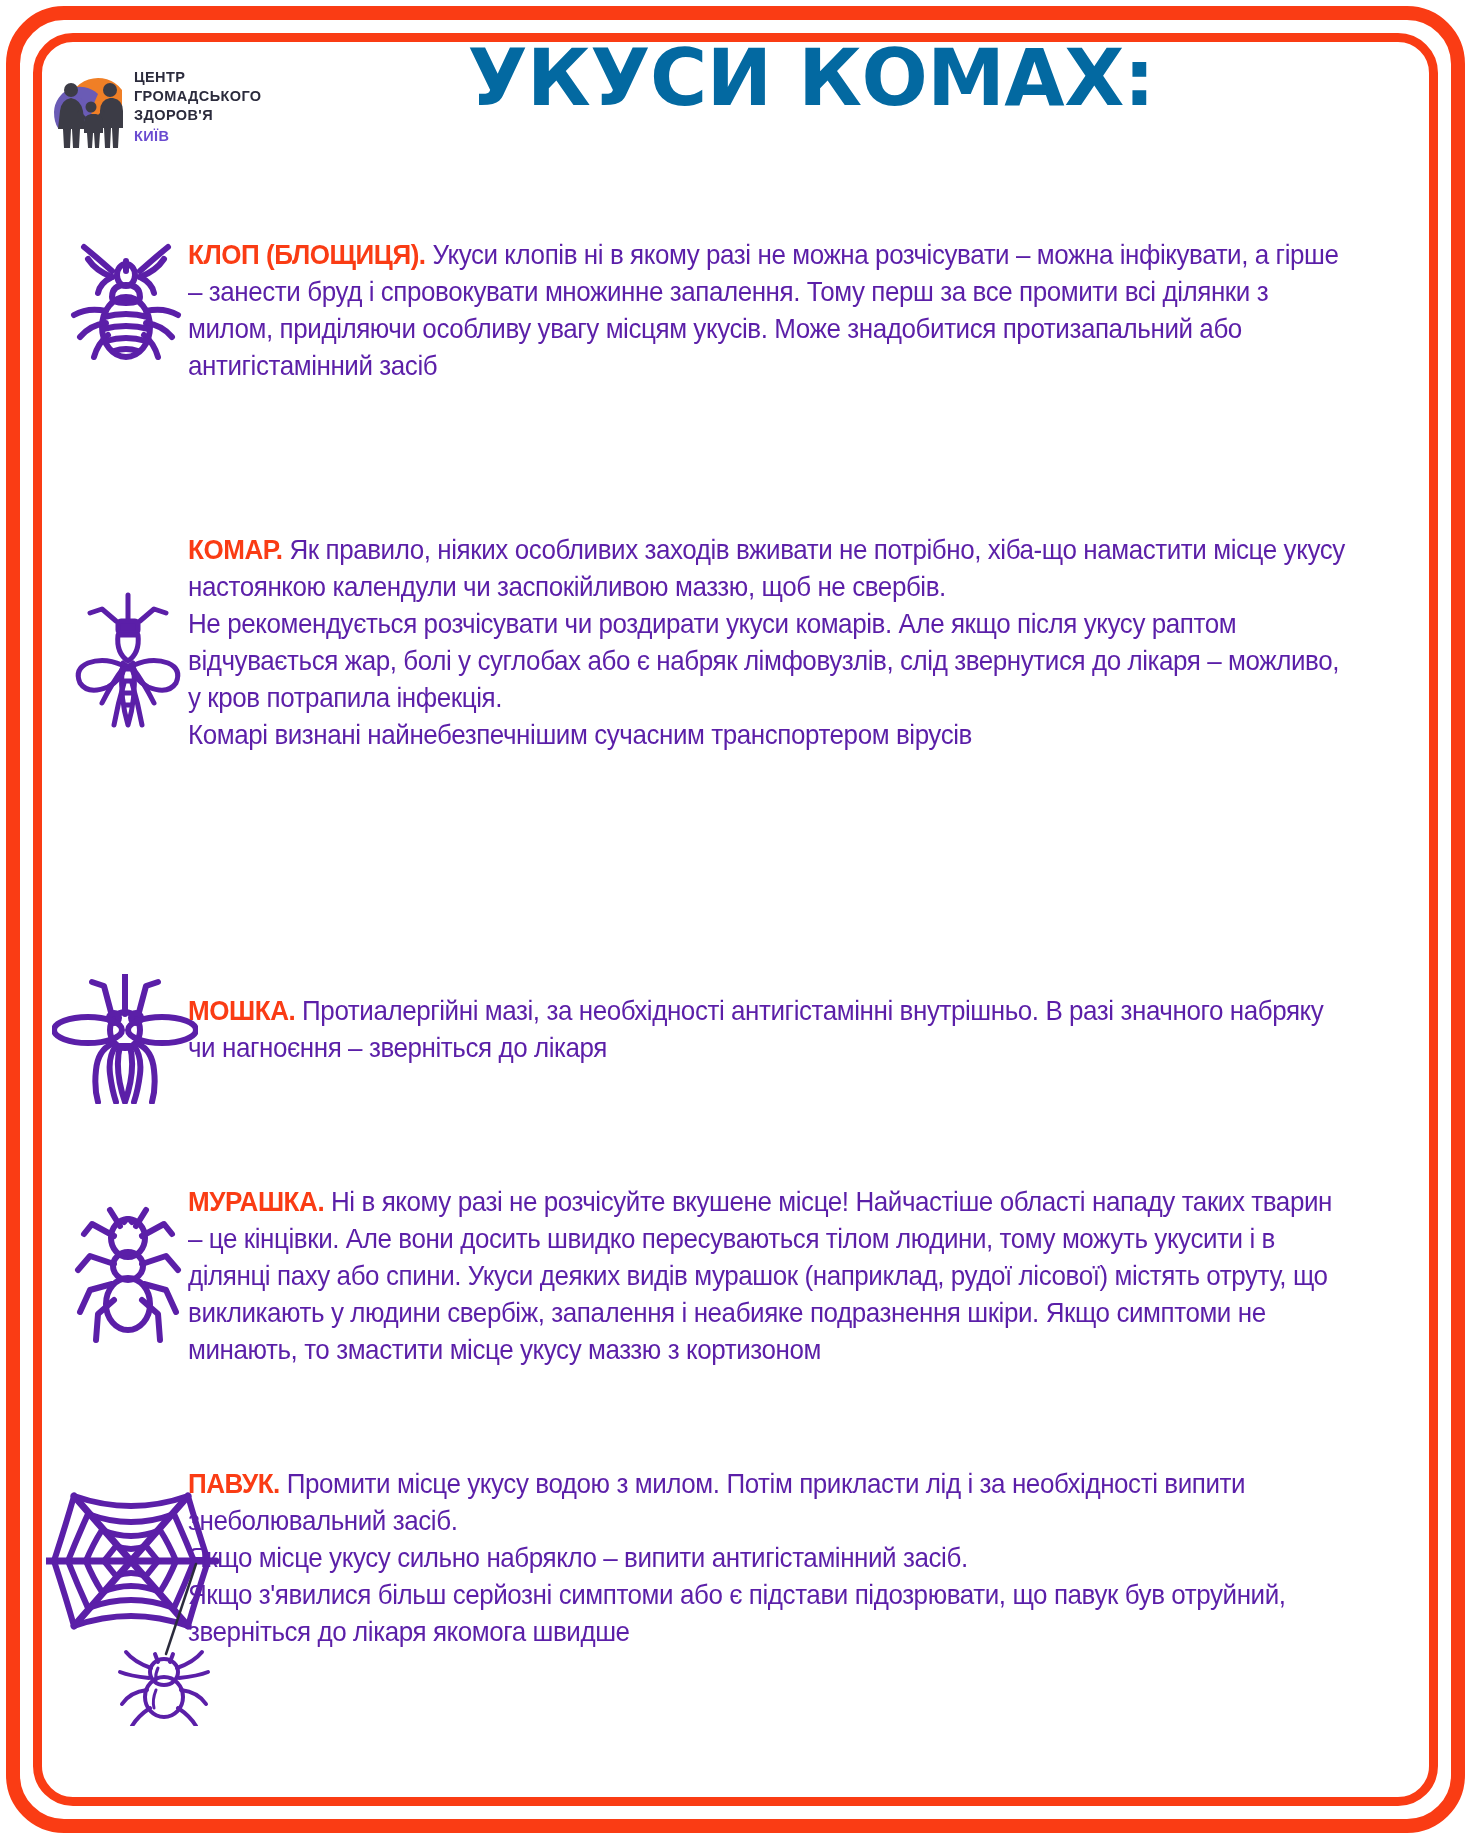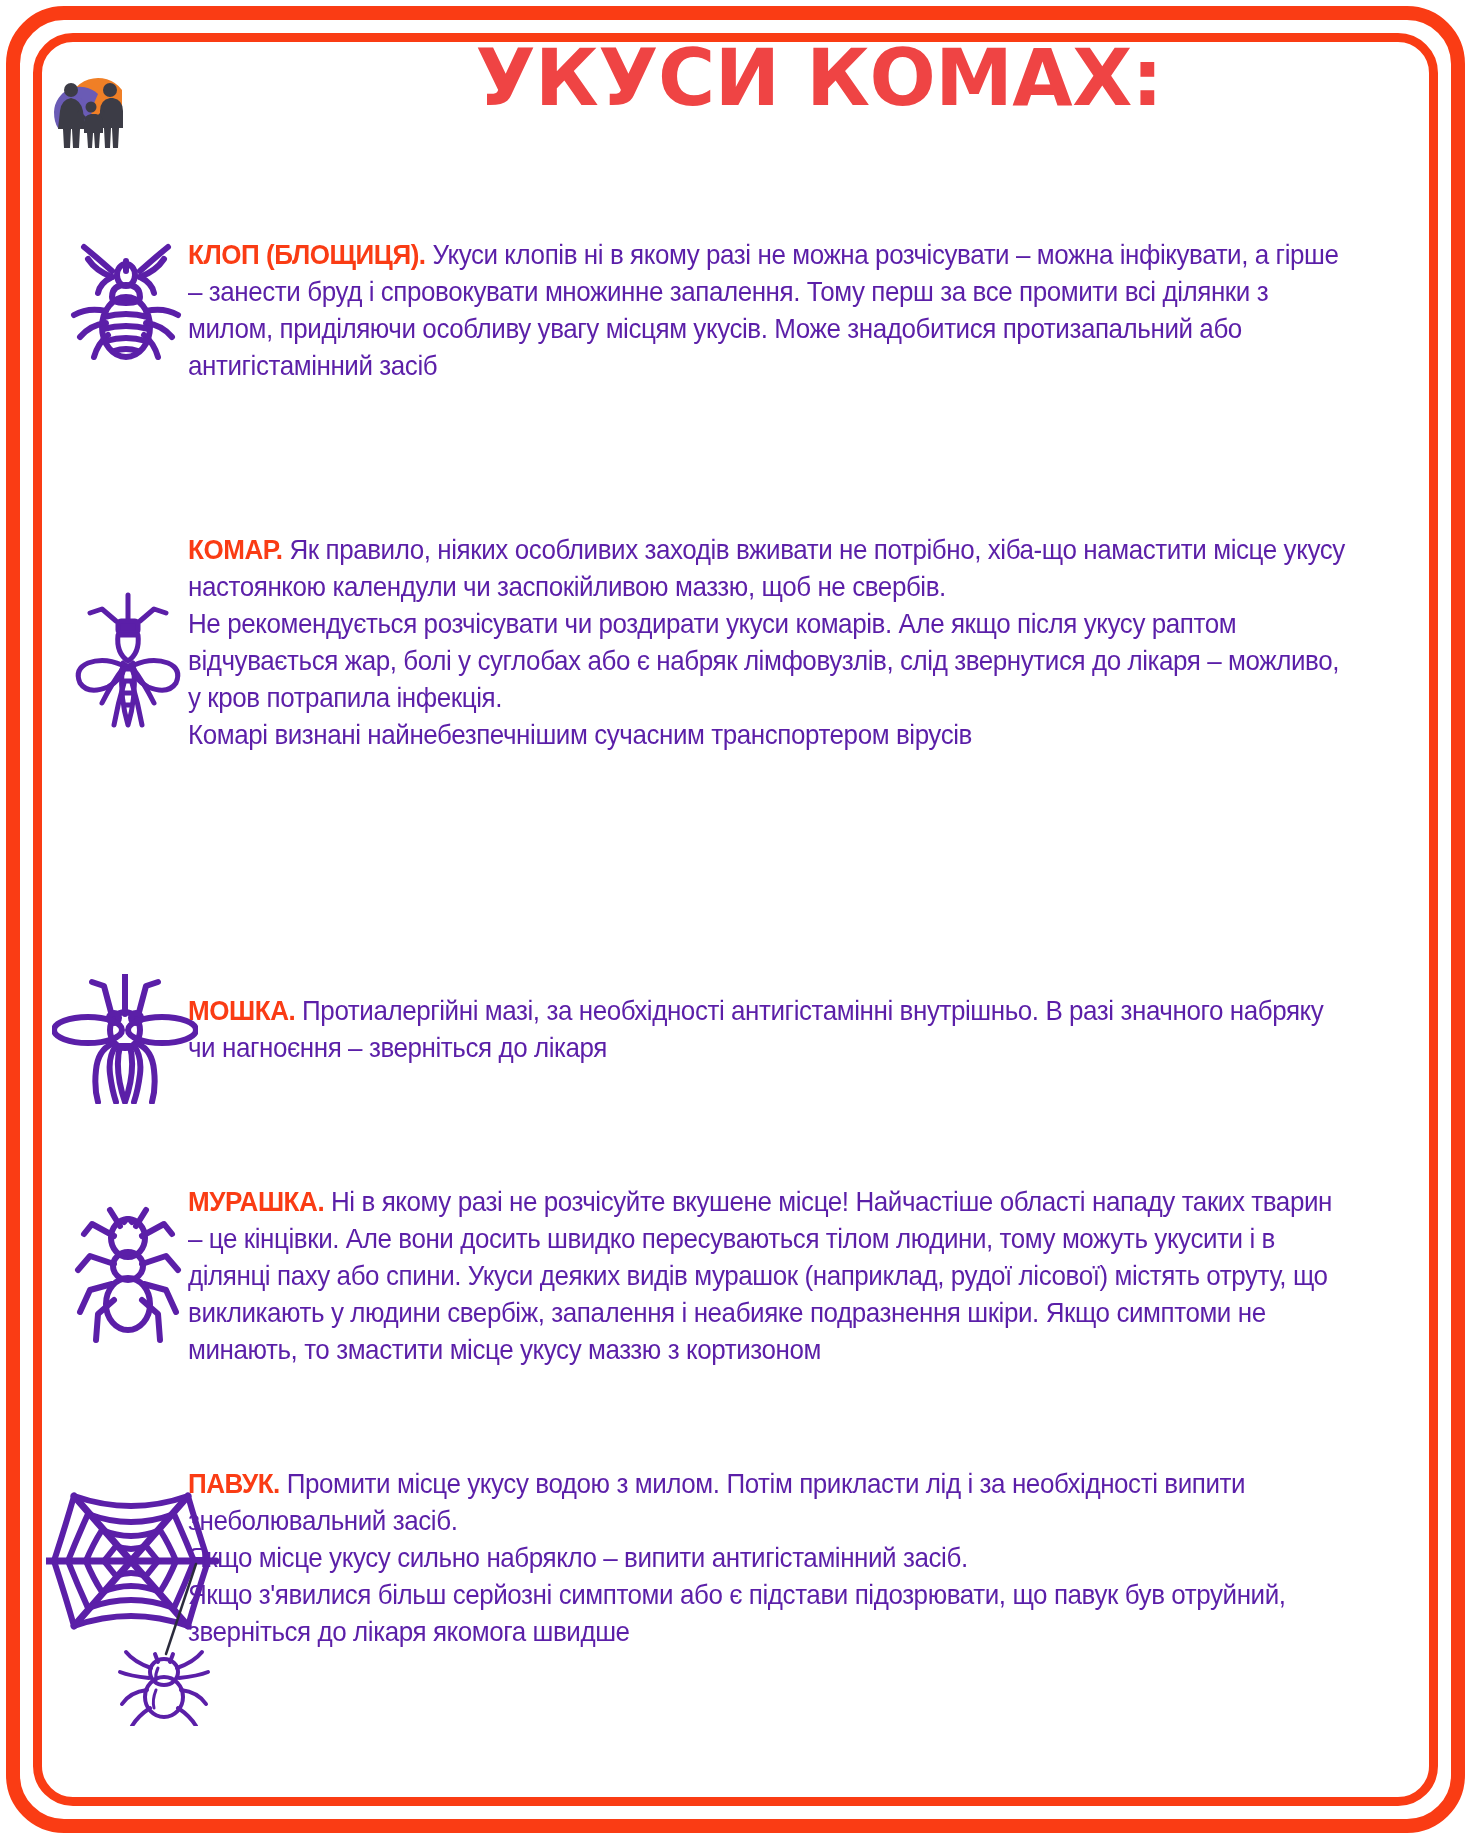--- a/index.html
+++ b/index.html
@@ -85,25 +85,25 @@
     font-size: 14.5px;
     font-weight: bold;
     letter-spacing: 0.4px;
     color: #6A4BD0;
     line-height: 1.32;
     margin-top: 2px;
   }
 
   .title {
     position: absolute;
-    left: 213px;
+    left: 205px;
     top: -6px;
     width: 1120px;
     text-align: center;
-    color: #ef4444;
+    color: #0369a1;
     font-family: "DejaVu Sans", sans-serif;
     font-weight: bold;
     font-size: 78px;
     line-height: 0.99;
     letter-spacing: -0.5px;
   }
   .title-line1 { display: block; }
   .title-line2 { display: block; }
 
   
@@ -181,20 +181,26 @@
             <circle cx="25" cy="38" r="7"></circle>
             <path d="M25 46 q-10 2 -11 13 l-2 18 h5 l1 19 h6 l1 -19 h1 l1 19 h6 l1 -19 h5 l-2 -18 q-2 -11 -12 -13 z"></path>
             <circle cx="64" cy="38" r="7"></circle>
             <path d="M64 46 q-10 2 -10 13 l0 17 h4 l1 20 h5 l1 -20 h1 l1 20 h5 l1 -20 h4 l0 -17 q0 -11 -10 -13 z"></path>
             <circle cx="45" cy="55" r="5.5"></circle>
             <path d="M45 62 q-7 1 -7 8 l0 11 h3 l1 15 h4 l1 -15 h1 l1 15 h4 l1 -15 h3 l0 -11 q0 -7 -7 -8 z"></path>
             <path d="M33 58 l7 7 -2 3 -7 -7 z"></path>
             <path d="M57 58 l-7 7 2 3 7 -7 z"></path>
           </g>
         </svg>
+      </div>
+      <div class="logo-text">
+        <div class="logo-line">ЦЕНТР</div>
+        <div class="logo-line">ГРОМАДСЬКОГО</div>
+        <div class="logo-line">ЗДОРОВ'Я</div>
+        <div class="logo-city">КИЇВ</div>
       </div>
     </div>
 
     <div class="title">
       <span class="title-line1">УКУСИ КОМАХ:</span>
     </div>
   </div>
 
   <div class="section" id="sec-bedbug">
     <div class="sec-icon">

